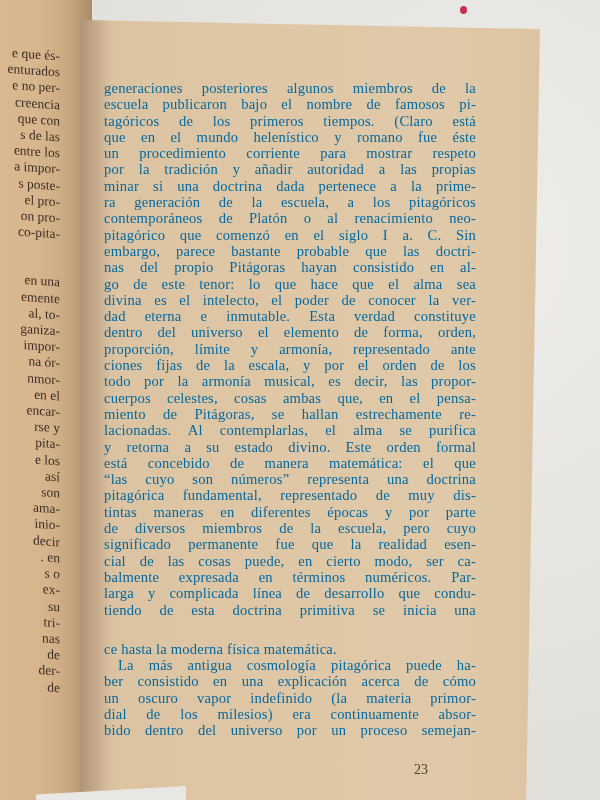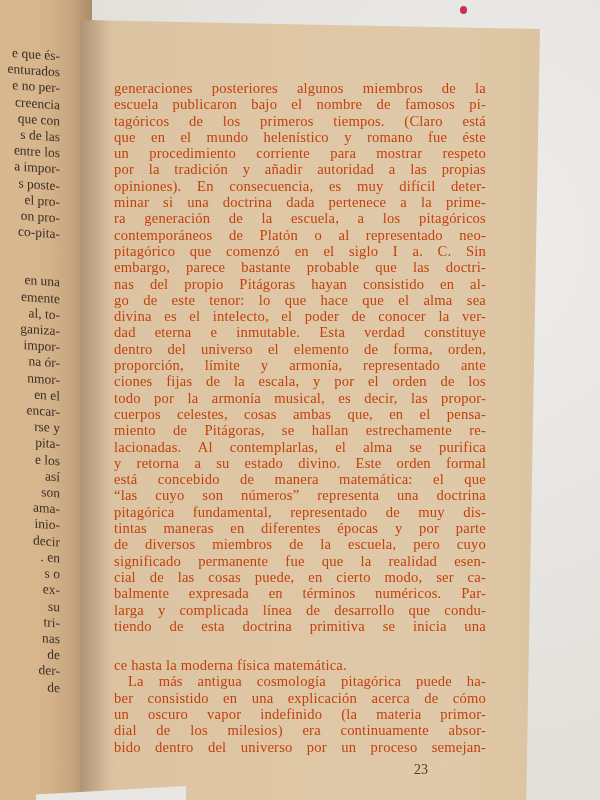--- a/index.html
+++ b/index.html
@@ -80,26 +80,26 @@
       position: absolute;
       left: 80px;
       top: 20px;
       width: 30px;
       height: 780px;
       background: linear-gradient(90deg, rgba(90,65,45,0.28), rgba(90,65,45,0));
       pointer-events: none;
     }
     .body-text {
       position: absolute;
-      left: 114px;
+      left: 104px;
       top: 80px;
       width: 372px;
       font-size: 14.6px;
       line-height: 16.3px;
-      color: #c2410c;
+      color: #0369a1;
       letter-spacing: 0.2px;
     }
     .body-text .line {
       display: block;
       white-space: nowrap;
       text-align: justify;
       text-align-last: justify;
     }
     .body-text .line.last {
       text-align-last: left;
@@ -184,24 +184,23 @@
 <div class="right-page"></div>
 <div class="page-shadow-left"></div>
 
 <div class="body-text">
   <span class="line">generaciones posteriores algunos miembros de la</span>
   <span class="line">escuela publicaron bajo el nombre de famosos pi-</span>
   <span class="line">tagóricos de los primeros tiempos. (Claro está</span>
   <span class="line">que en el mundo helenístico y romano fue éste</span>
   <span class="line">un procedimiento corriente para mostrar respeto</span>
   <span class="line">por la tradición y añadir autoridad a las propias</span>
-  <span class="line">opiniones). En consecuencia, es muy difícil deter-</span>
   <span class="line">minar si una doctrina dada pertenece a la prime-</span>
   <span class="line">ra generación de la escuela, a los pitagóricos</span>
-  <span class="line">contemporáneos de Platón o al representado neo-</span>
+  <span class="line">contemporáneos de Platón o al renacimiento neo-</span>
   <span class="line">pitagórico que comenzó en el siglo I a. C. Sin</span>
   <span class="line">embargo, parece bastante probable que las doctri-</span>
   <span class="line">nas del propio Pitágoras hayan consistido en al-</span>
   <span class="line">go de este tenor: lo que hace que el alma sea</span>
   <span class="line underline">divina es el intelecto, el poder de conocer la ver-</span>
   <span class="line underline">dad eterna e inmutable. Esta verdad constituye</span>
   <span class="line underline">dentro del universo el elemento de forma, orden,</span>
   <span class="line underline">proporción, límite y armonía, representado ante</span>
   <span class="line">ciones fijas de la escala, y por el orden de los</span>
   <span class="line">todo por la armonía musical, es decir, las propor-</span>

